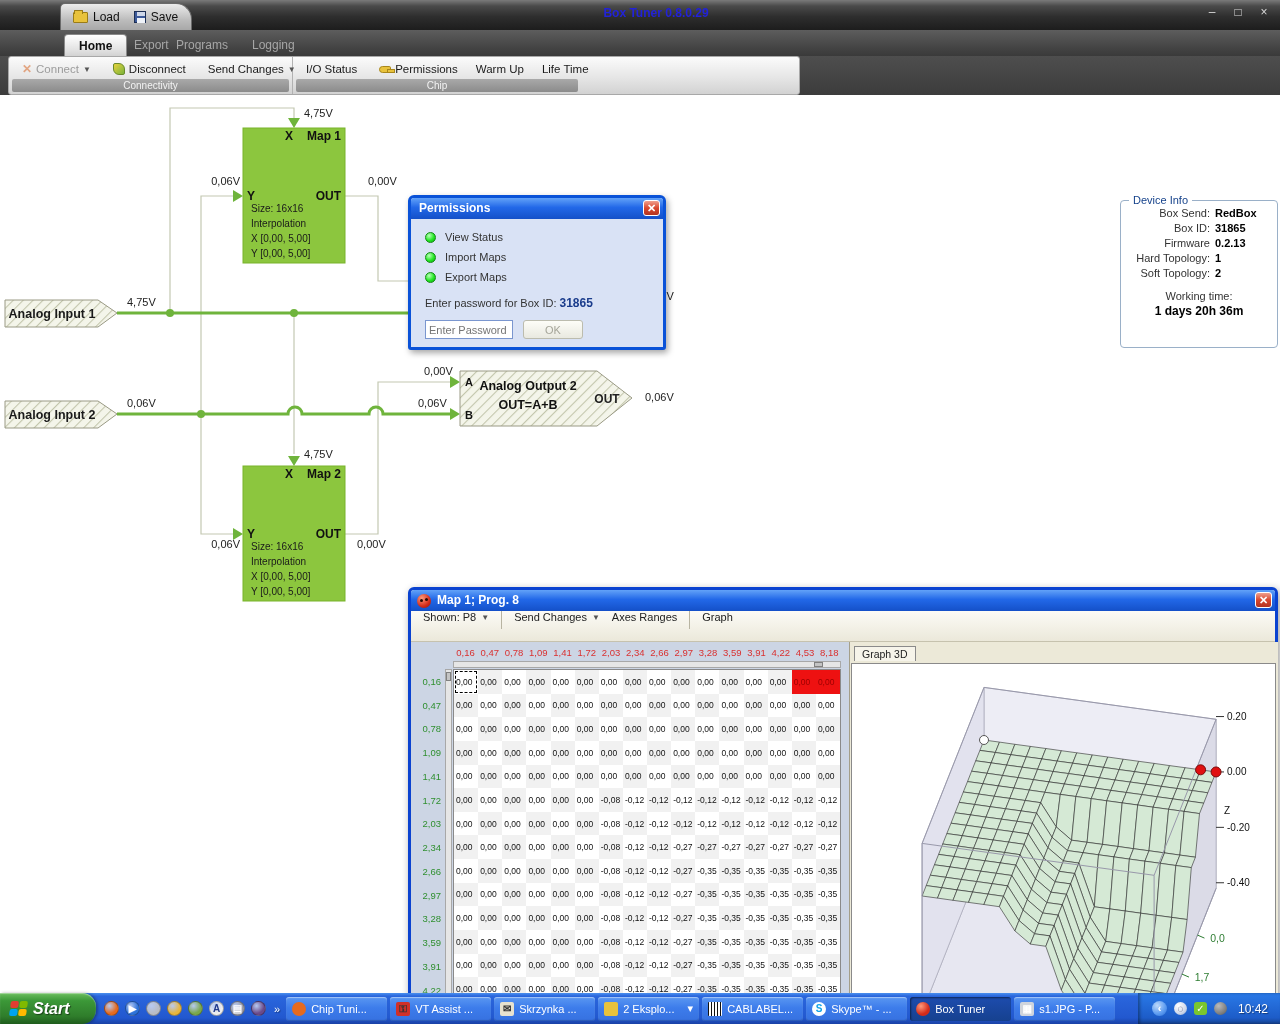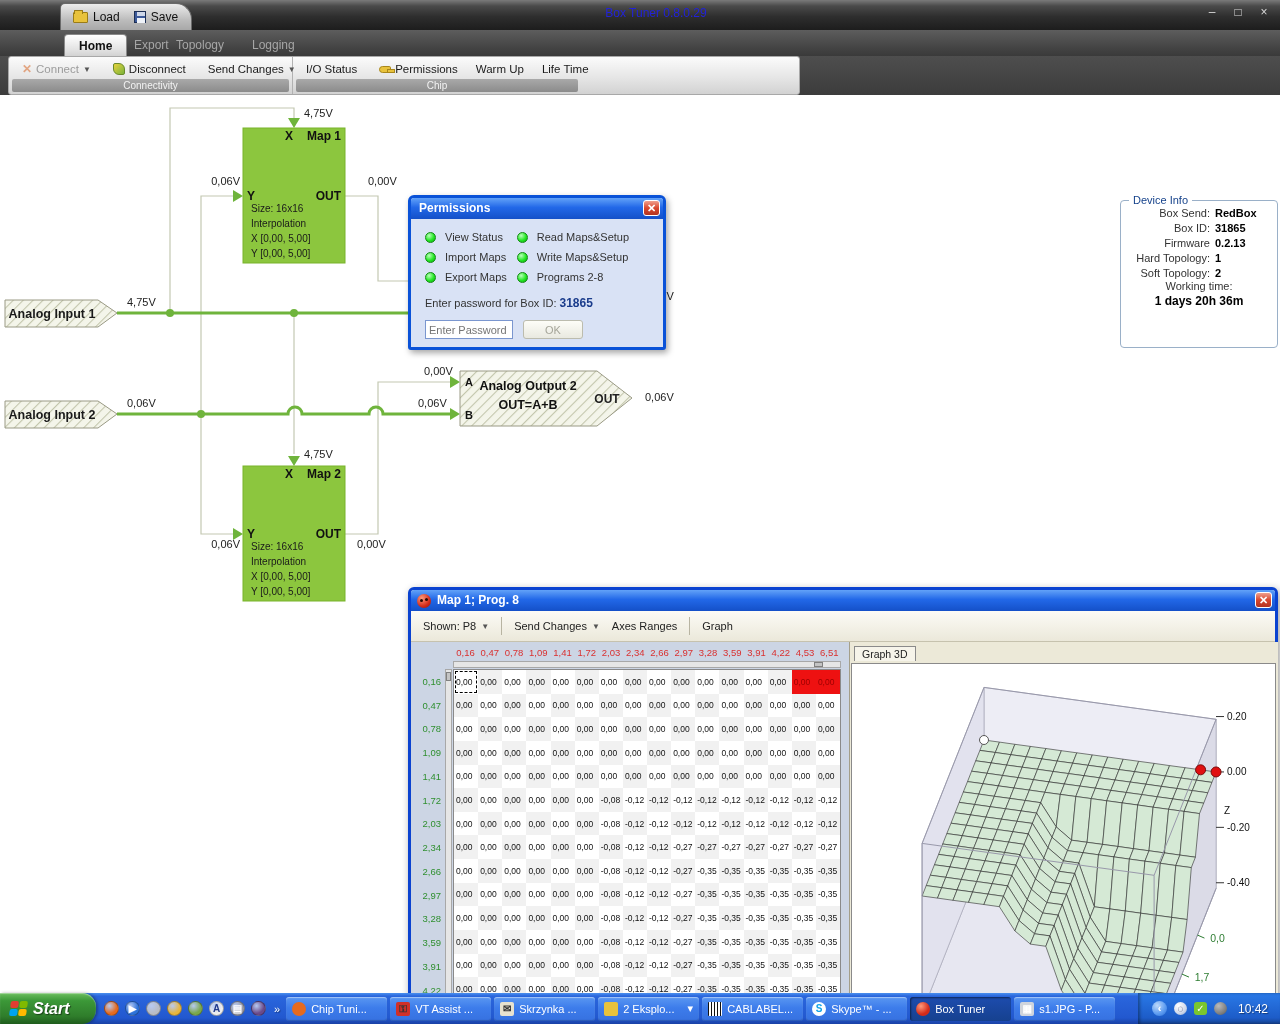--- a/index.html
+++ b/index.html
@@ -14,21 +14,21 @@
   #qa-tab { left:60px; top:3px; width:132px; height:27px;
     background:linear-gradient(180deg,#ececec,#bdbdbd 60%,#a8a8a8);
     border:1px solid #6a6a6a; border-bottom:none; border-radius:5px 16px 0 0;
     display:flex; align-items:center; padding-left:12px; gap:14px; }
   .qa-btn { display:flex; align-items:center; gap:5px; font-size:12px; color:#111; cursor:default; }
   .icon-folder { width:15px; height:11px; background:#e8c23c; border:1px solid #9a7c18; border-radius:1px; position:relative; }
   .icon-folder:before { content:""; position:absolute; left:0; top:-3px; width:7px; height:3px; background:#e8c23c; border:1px solid #9a7c18; border-bottom:none; border-radius:1px 1px 0 0; }
   .icon-floppy { width:12px; height:12px; background:#3c5a9a; border:1px solid #1d2f55; position:relative; }
   .icon-floppy:before { content:""; position:absolute; left:2px; top:0; width:8px; height:4px; background:#cfd8ea; }
   .icon-floppy:after  { content:""; position:absolute; left:2px; top:6px; width:8px; height:5px; background:#eef2f8; }
-  #app-title { left:0; top:6px; width:1280px; text-align:center; font-size:12px; font-weight:normal; color:#2222d8;padding-left:32px; }
+  #app-title { left:0; top:6px; width:1280px; text-align:center; font-size:12px; font-weight:bold; color:#2222d8;padding-left:32px; }
   #win-controls { right:8px; top:5px; display:flex; gap:10px; color:#d8d8d8; font-size:12px; }
   #win-controls span { width:16px; text-align:center; cursor:default; }
 
   #tabrow { left:0; top:30px; width:1280px; height:26px;
     background:linear-gradient(180deg,#5d5d5d,#434343 70%,#3a3a3a); }
   .tab { position:absolute; top:4px; height:22px; line-height:22px; padding:0 14px; font-size:12px; color:#a6a6a6; }
   .tab.active { background:linear-gradient(180deg,#ffffff,#e2e2e2 70%,#d2d2d2);
     border:1px solid #8a8a8a; border-bottom:none; border-radius:4px 4px 0 0; color:#111; font-weight:bold; }
   #help-btn { right:10px; top:62px; width:17px; height:17px; border-radius:50%;
     background:radial-gradient(circle at 35% 30%,#9cc4f8,#3a7ad8 60%,#1c4fa8);
@@ -75,34 +75,34 @@
     font-size:11px; padding:0 3px; color:#999; background:#fff; font-family:"Liberation Sans",sans-serif; }
   #perm-ok { position:absolute; left:112px; top:122px; width:60px; height:19px;
     background:linear-gradient(180deg,#fdfdf8,#e9e9e0); border:1px solid #bcbcae; border-radius:3px;
     font-size:11px; color:#a6a69a; text-align:center; line-height:18px; }
 
   
   #devinfo { left:1120px; top:105px; width:158px; height:148px; border:1px solid #9ab0c8; border-radius:4px; background:#fff; padding-top:4px; }
   #devinfo-legend { position:absolute; left:8px; top:-7px; background:#fff; padding:0 4px; font-size:11px; color:#15428b; }
   .dev-row { display:flex; justify-content:flex-end; font-size:11px; padding:1.5px 10px; color:#333; }
   .dev-row b { margin-left:5px; color:#000; min-width:52px; }
-  #dev-wt-label { text-align:center; font-size:11px; color:#333; }
+  #dev-wt-label { text-align:center; font-size:11px; color:#333; margin-top:10px; }
   #dev-wt { text-align:center; font-size:12px; font-weight:bold; color:#000; margin-top:2px; }
 
   
   #mapwin { left:408px; top:492px; width:870px; height:474px; border:3px solid #0a42d0; border-radius:6px 6px 3px 3px;
     background:#ece9d8; box-shadow:2px 3px 8px rgba(0,0,0,.4); }
   #mapwin-title { height:21px; background:linear-gradient(180deg,#62a2f8,#2268e8 45%,#1450c8);
     border-radius:3px 3px 0 0; color:#fff; font-weight:bold; font-size:12px; line-height:21px; padding-left:26px; position:relative; }
   #mapwin-icon { position:absolute; left:6px; top:4px; width:14px; height:14px; border-radius:50%;
     background:radial-gradient(circle at 35% 30%,#ff9a7a,#d32b1a 60%,#8a1408); }
   #mapwin-icon:after { content:""; position:absolute; left:3px; top:5px; width:3px; height:3px; border-radius:50%; background:#2a0a04; box-shadow:5px -1px 0 #2a0a04; }
   #map-toolbar { position:absolute; left:0px; top:21px; width:864px; height:31px;
     background:linear-gradient(180deg,#fcfbf6,#ebe8da); border-bottom:1px solid #c6c2ae;
-    display:flex; align-items:center; padding-left:12px; gap:12px; font-size:11px; color:#222; }
+    display:flex; align-items:flex-start; padding-left:12px; gap:12px; font-size:11px; color:#222; }
   .tsep { width:1px; height:18px; background:#b8b4a2; }
   .titem { display:flex; gap:5px; align-items:center; white-space:nowrap; }
 
   #grid-panel { position:absolute; left:0; top:52px; width:438px; height:416px; background:#ccd5e4; }
   .colhdr { position:absolute; top:5px; width:25px; text-align:center; font-size:9.5px; color:#d93030; }
   .rowhdr { position:absolute; left:0; width:30px; text-align:right; font-size:9.5px; color:#2f8f2f; }
   #htrack { position:absolute; left:42px; top:19px; width:388px; height:7px; background:#e6e6e6; border:1px solid #a8a8a8; }
   #hthumb { position:absolute; top:0; width:9px; height:5px; background:#c4c4c4; border:1px solid #808080; }
   #vtrack { position:absolute; left:34px; top:27px; width:7px; height:380px; background:#e6e6e6; border:1px solid #a8a8a8; }
   #vthumb { position:absolute; left:0; width:5px; height:9px; background:#c4c4c4; border:1px solid #808080; }
@@ -176,21 +176,21 @@
     <div class="abs" id="win-controls">
       <span>–</span>
       <span>□</span>
       <span>×</span>
     </div>
   </div>
 
   <div class="abs" id="tabrow">
       <div class="tab active" style="left: 64px;">Home</div>
       <div class="tab" style="left: 120px;">Export</div>
-      <div class="tab" style="left: 162px;">Topology</div>
+      <div class="tab" style="left: 162px;">Programs</div>
       <div class="tab" style="left: 238px;">Logging</div>
     </div>
   <div class="abs" id="help-btn">?</div>
 
   <div class="abs" id="ribbon-bg"></div>
   <div class="abs" id="ribbon">
     <div class="rgroup" style="width:284px">
       <div class="rgroup-items">
         <div class="rbtn disabled">
           <span class="icon-connect">✕</span>
@@ -352,34 +352,20 @@
             </div>
             <div class="perm-item">
               <span class="led"></span>
               <span>Import Maps</span>
             </div>
             <div class="perm-item">
               <span class="led"></span>
               <span>Export Maps</span>
             </div>
           </div>
-        <div class="perm-col" id="perm-right">
-            <div class="perm-item">
-              <span class="led"></span>
-              <span>Read Maps&amp;Setup</span>
-            </div>
-            <div class="perm-item">
-              <span class="led"></span>
-              <span>Write Maps&amp;Setup</span>
-            </div>
-            <div class="perm-item">
-              <span class="led"></span>
-              <span>Programs 2-8</span>
-            </div>
-          </div>
       </div>
       <div id="perm-prompt">
         <span>Enter password for Box ID:</span>
         <span id="perm-boxid">31865</span>
       </div>
       <input id="perm-input" type="text" placeholder="Enter Password" style="">
       <div id="perm-ok">OK</div>
     </div>
 
     <div class="abs" id="devinfo">
@@ -445,21 +431,21 @@
             <div class="colhdr" style="left: 163.25px;">1,72</div>
             <div class="colhdr" style="left: 187.5px;">2,03</div>
             <div class="colhdr" style="left: 211.75px;">2,34</div>
             <div class="colhdr" style="left: 236px;">2,66</div>
             <div class="colhdr" style="left: 260.25px;">2,97</div>
             <div class="colhdr" style="left: 284.5px;">3,28</div>
             <div class="colhdr" style="left: 308.75px;">3,59</div>
             <div class="colhdr" style="left: 333px;">3,91</div>
             <div class="colhdr" style="left: 357.25px;">4,22</div>
             <div class="colhdr" style="left: 381.5px;">4,53</div>
-            <div class="colhdr" style="left: 405.75px;">6,51</div>
+            <div class="colhdr" style="left: 405.75px;">8,18</div>
           </div>
         <div id="row-headers">
             <div class="rowhdr" style="top: 33.875px;">0,16</div>
             <div class="rowhdr" style="top: 57.625px;">0,47</div>
             <div class="rowhdr" style="top: 81.375px;">0,78</div>
             <div class="rowhdr" style="top: 105.125px;">1,09</div>
             <div class="rowhdr" style="top: 128.875px;">1,41</div>
             <div class="rowhdr" style="top: 152.625px;">1,72</div>
             <div class="rowhdr" style="top: 176.375px;">2,03</div>
             <div class="rowhdr" style="top: 200.125px;">2,34</div>

